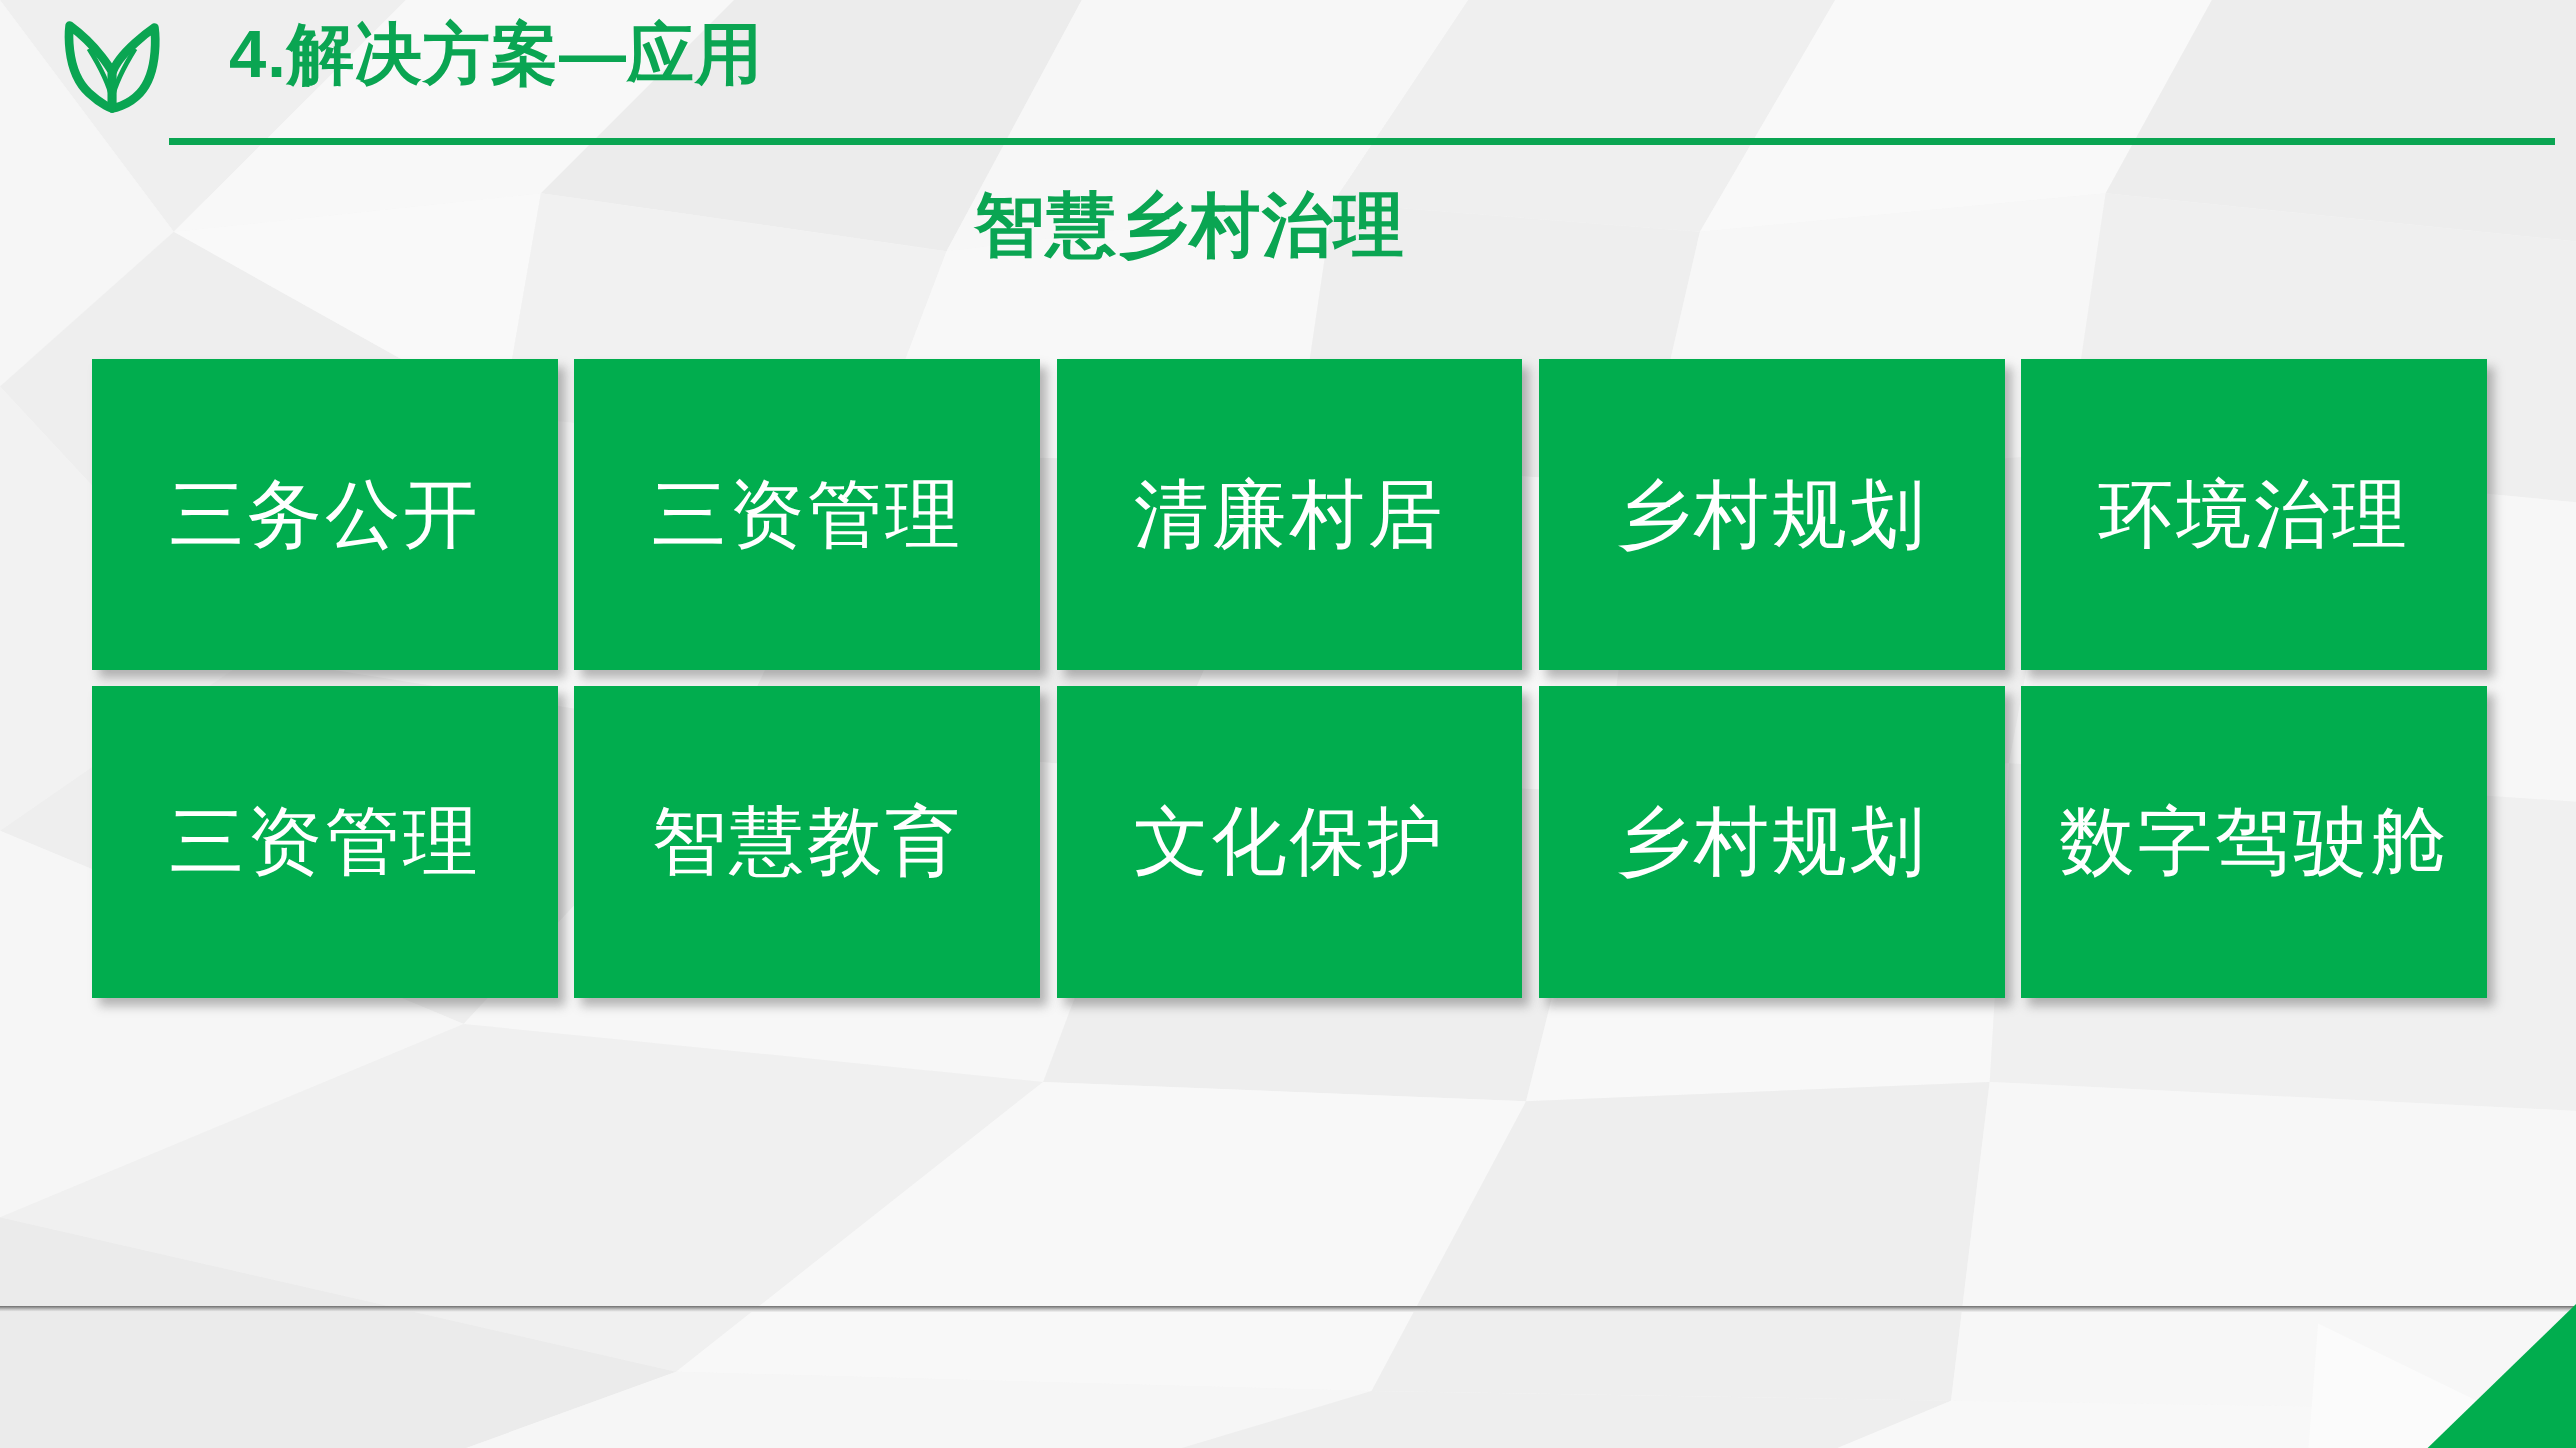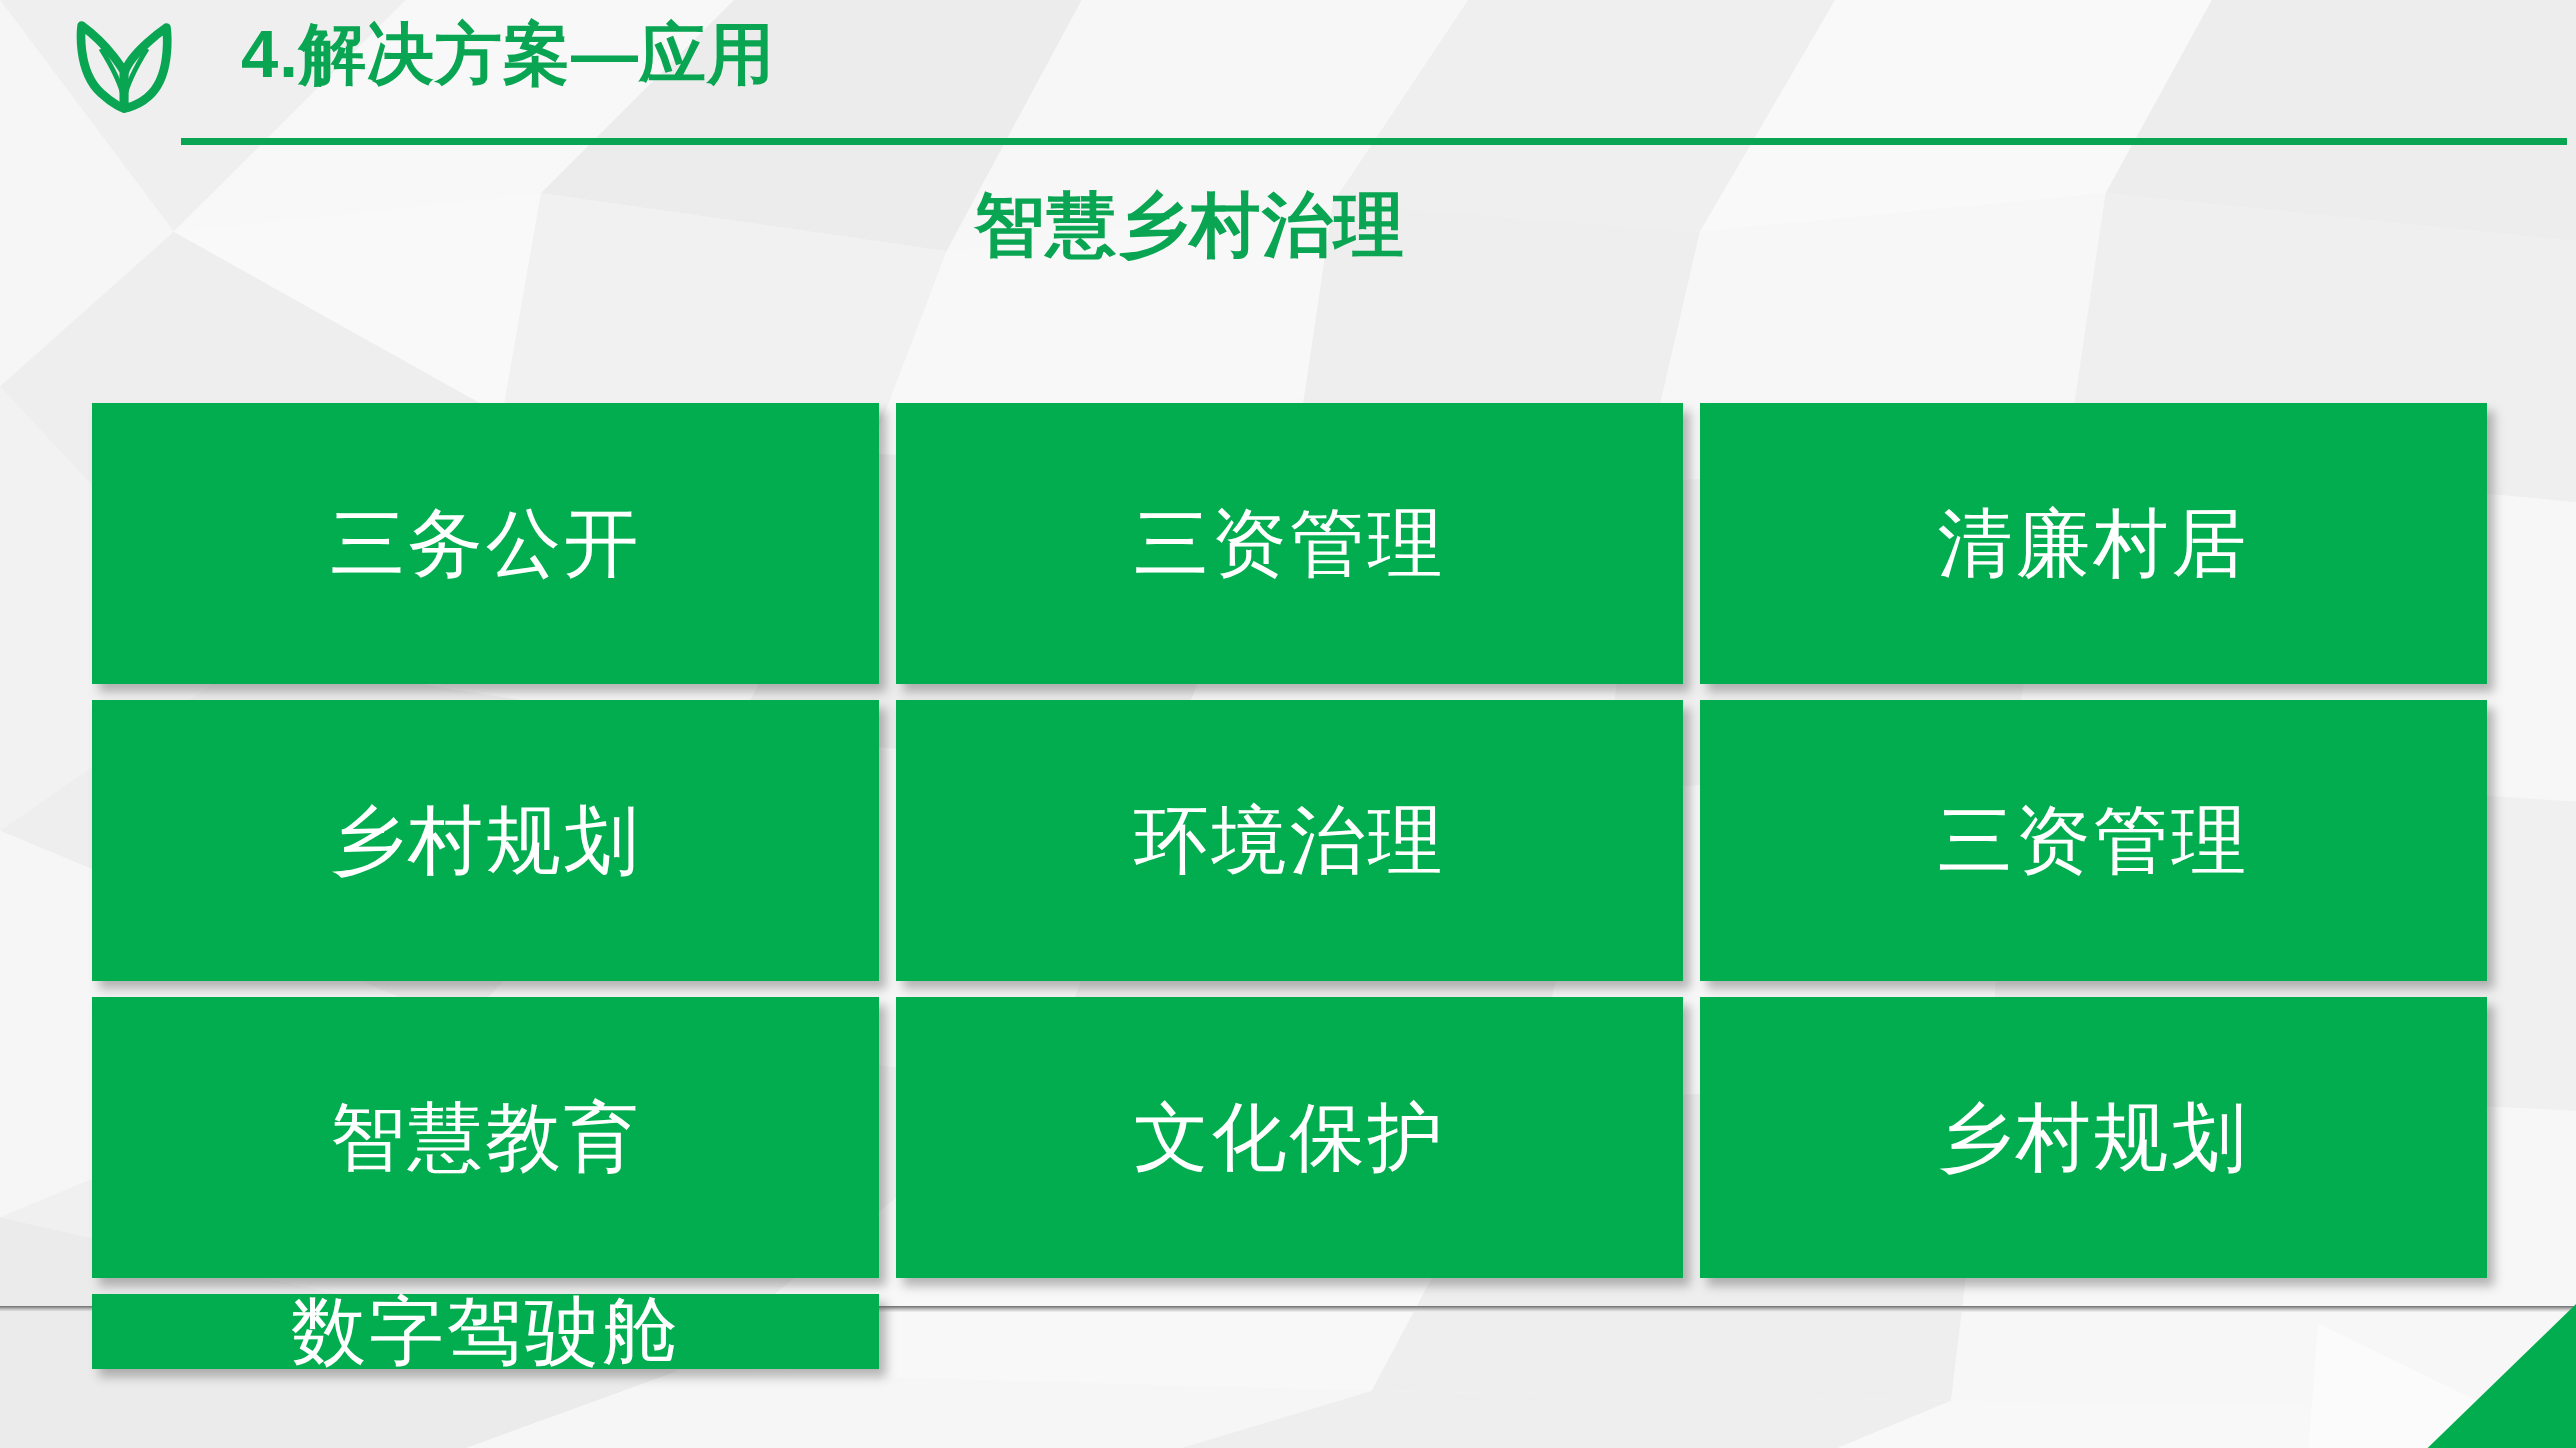--- a/index.html
+++ b/index.html
@@ -14,21 +14,21 @@
   
   #bg-texture {
     position:absolute; inset:0;
     width:2576px; height:1449px;
     z-index:0;
   }
 
   
   #header {
     position:absolute;
-    left:12px; top:0;
+    left:0; top:0;
     width:2239px; height:145px;
     z-index:2;
   }
   #leaf-logo {
     position:absolute;
     left:60px; top:13.5px;
     width:106px; height:106px;
   }
   #slide-title {
     position:absolute;
@@ -59,26 +59,25 @@
     letter-spacing:1.9px;
     z-index:2;
   }
 
   
   #card-grid {
     position:absolute;
     left:92px; top:359px;
     width:2395px; height:966px;
     display:grid;
-    grid-template-columns:repeat(3, 1fr);
+    grid-template-columns:repeat(5, 1fr);
     grid-template-rows:repeat(3, 1fr);
     column-gap:16.4px;
     row-gap:16.4px;
     z-index:2;
-    margin-top:44px;
   }
   .grid-card {
     background:#01ad4e;
     display:flex;
     align-items:center;
     justify-content:center;
     box-shadow:6.8px 7.7px 9.7px rgba(80,80,80,0.40);
     cursor:pointer;
   }
   .grid-card-label {

